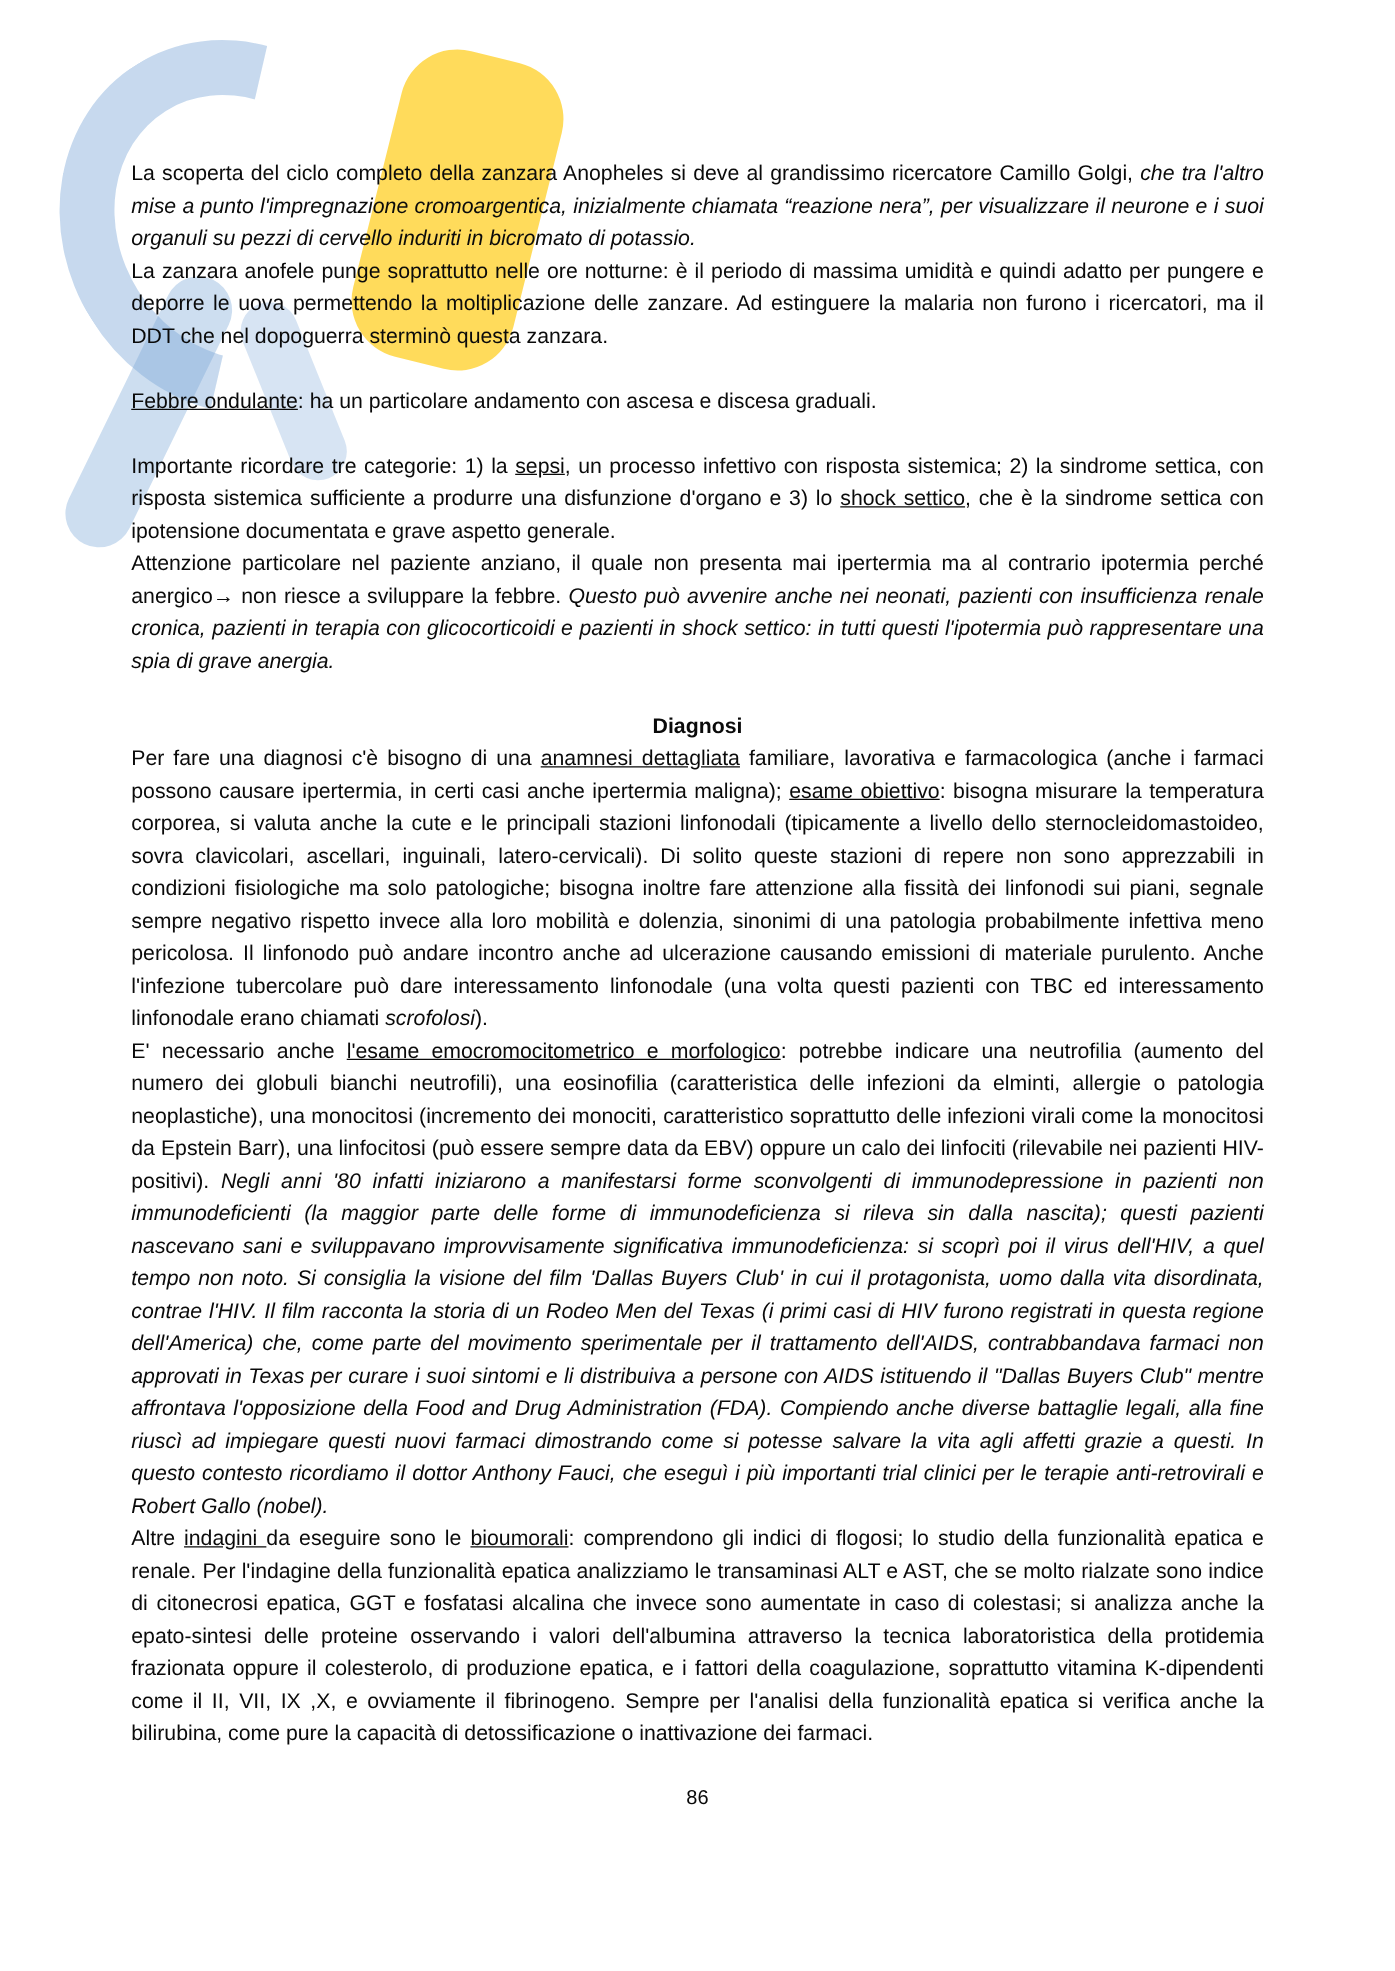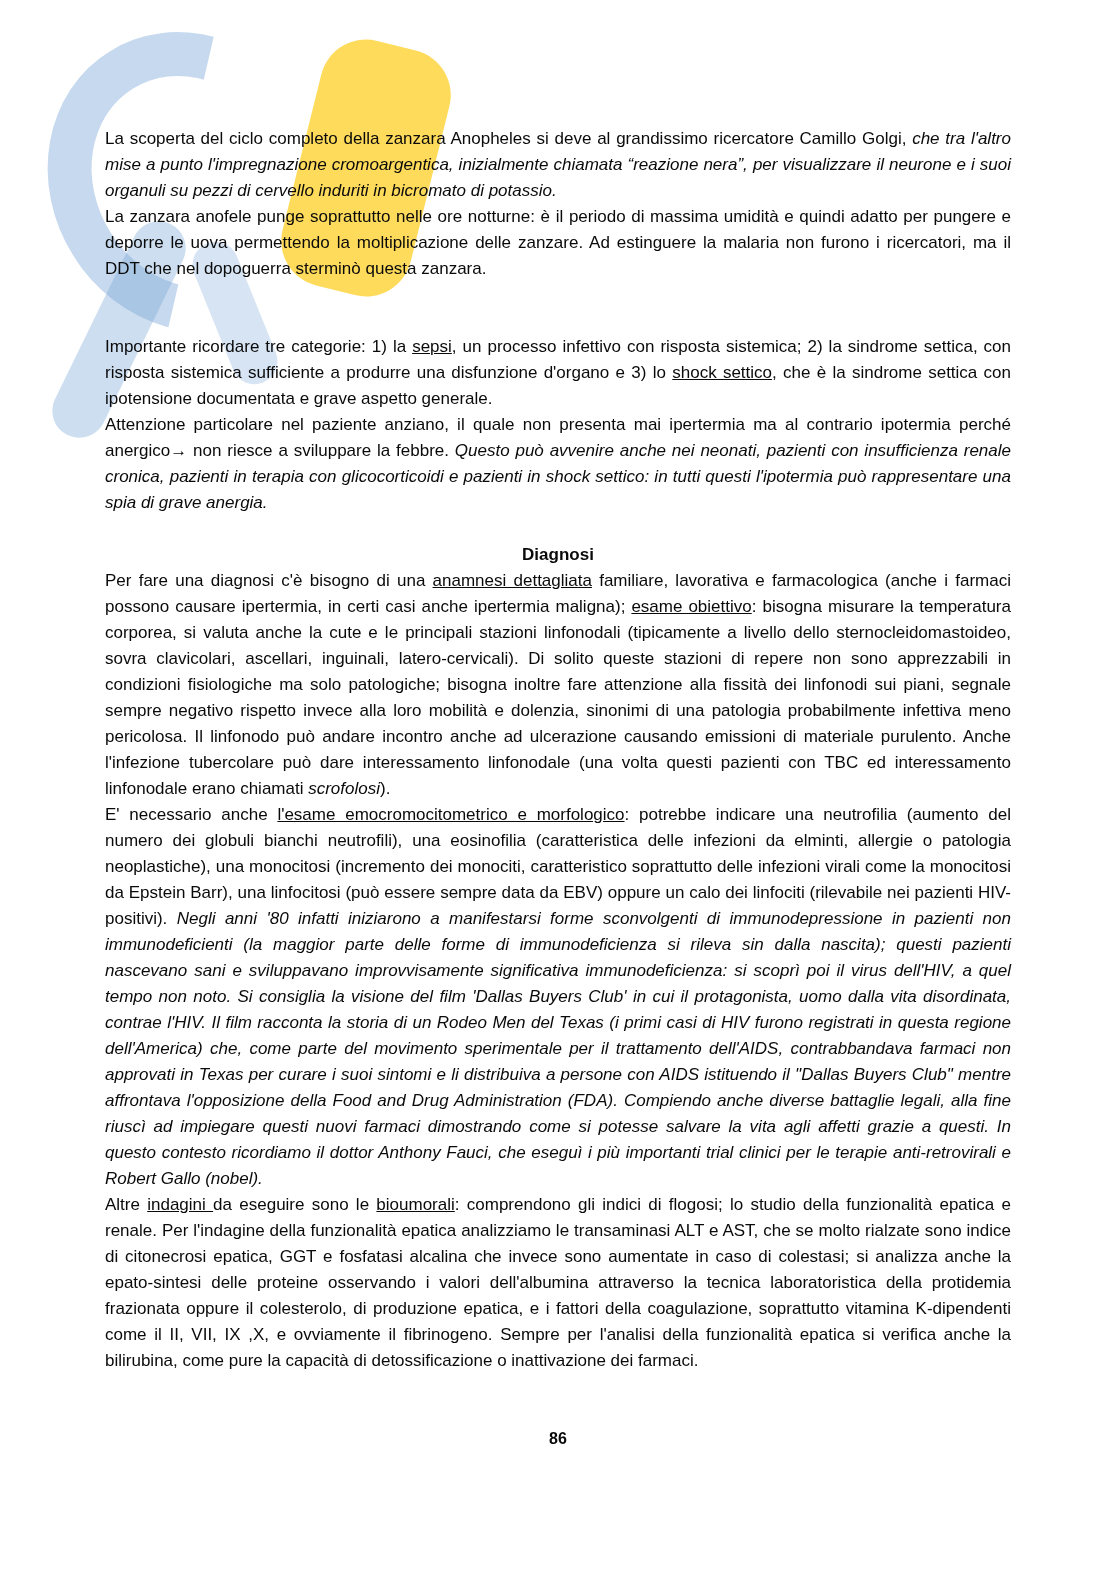--- a/index.html
+++ b/index.html
@@ -72,37 +72,37 @@
   .seg-b { font-weight: bold; }
 
   .footer {
     position: absolute;
     left: 0;
     top: 1430px;
     width: 1116px;
     text-align: center;
     font-size: 16px;
     z-index: 2;
-    font-weight: bold;
   }
 </style>
 </head>
 <body>
 
 <div class="watermark" aria-hidden="true">
   <div class="wm-blue-arc"></div>
   <div class="wm-yellow"></div>
   <div class="wm-blue-stroke-1"></div>
   <div class="wm-blue-stroke-2"></div>
 </div>
 
 <div class="doc">
     <p class="para"><span>La scoperta del ciclo completo della zanzara Anopheles si deve al grandissimo ricercatore Camillo Golgi, </span><span class="seg-i">che tra l'altro mise a punto l'impregnazione cromoargentica, inizialmente chiamata “reazione nera”, per visualizzare il neurone e i suoi organuli su pezzi di cervello induriti in bicromato di potassio.</span></p>
     <p class="para"><span>La zanzara anofele punge soprattutto nelle ore notturne: è il periodo di massima umidità e quindi adatto per pungere e deporre le uova permettendo la moltiplicazione delle zanzare. Ad estinguere la malaria non furono i ricercatori, ma il DDT che nel dopoguerra sterminò questa zanzara.</span></p>
     <div class="gap"></div>
+    <p class="para"><span class="seg-u">Febbre ondulante</span><span>: ha un particolare andamento con ascesa e discesa graduali.</span></p>
     <div class="gap"></div>
     <p class="para"><span>Importante ricordare tre categorie: 1) la </span><span class="seg-u">sepsi</span><span>, un processo infettivo con risposta sistemica; 2) la sindrome settica, con risposta sistemica sufficiente a produrre una disfunzione d'organo e 3) lo </span><span class="seg-u">shock settico</span><span>, che è la sindrome settica con ipotensione documentata e grave aspetto generale.</span></p>
     <p class="para"><span>Attenzione particolare nel paziente anziano, il quale non presenta mai ipertermia ma al contrario ipotermia perché anergico→ non riesce a sviluppare la febbre. </span><span class="seg-i">Questo può avvenire anche nei neonati, pazienti con insufficienza renale cronica, pazienti in terapia con glicocorticoidi e pazienti in shock settico: in tutti questi l'ipotermia può rappresentare una spia di grave anergia.</span></p>
     <div class="gap"></div>
     <p class="para heading"><span class="seg-b">Diagnosi</span></p>
     <p class="para"><span>Per fare una diagnosi c'è bisogno di una </span><span class="seg-u">anamnesi dettagliata</span><span> familiare, lavorativa e farmacologica (anche i farmaci possono causare ipertermia, in certi casi anche ipertermia maligna); </span><span class="seg-u">esame obiettivo</span><span>: bisogna misurare la temperatura corporea, si valuta anche la cute e le principali stazioni linfonodali (tipicamente a livello dello sternocleidomastoideo, sovra clavicolari, ascellari, inguinali, latero-cervicali). Di solito queste stazioni di repere non sono apprezzabili in condizioni fisiologiche ma solo patologiche; bisogna inoltre fare attenzione alla fissità dei linfonodi sui piani, segnale sempre negativo rispetto invece alla loro mobilità e dolenzia, sinonimi di una patologia probabilmente infettiva meno pericolosa. Il linfonodo può andare incontro anche ad ulcerazione causando emissioni di materiale purulento. Anche l'infezione tubercolare può dare interessamento linfonodale (una volta questi pazienti con TBC ed interessamento linfonodale erano chiamati </span><span class="seg-i">scrofolosi</span><span>).</span></p>
     <p class="para"><span>E' necessario anche </span><span class="seg-u">l'esame emocromocitometrico e morfologico</span><span>: potrebbe indicare una neutrofilia (aumento del numero dei globuli bianchi neutrofili), una eosinofilia (caratteristica delle infezioni da elminti, allergie o patologia neoplastiche), una monocitosi (incremento dei monociti, caratteristico soprattutto delle infezioni virali come la monocitosi da Epstein Barr), una linfocitosi (può essere sempre data da EBV) oppure un calo dei linfociti (rilevabile nei pazienti HIV-positivi). </span><span class="seg-i">Negli anni '80 infatti iniziarono a manifestarsi forme sconvolgenti di immunodepressione in pazienti non immunodeficienti (la maggior parte delle forme di immunodeficienza si rileva sin dalla nascita); questi pazienti nascevano sani e sviluppavano improvvisamente significativa immunodeficienza: si scoprì poi il virus dell'HIV, a quel tempo non noto. Si consiglia la visione del film 'Dallas Buyers Club' in cui il protagonista, uomo dalla vita disordinata, contrae l'HIV. Il film racconta la storia di un Rodeo Men del Texas (i primi casi di HIV furono registrati in questa regione dell'America) che, come parte del movimento sperimentale per il trattamento dell'AIDS, contrabbandava farmaci non approvati in Texas per curare i suoi sintomi e li distribuiva a persone con AIDS istituendo il "Dallas Buyers Club" mentre affrontava l'opposizione della Food and Drug Administration (FDA). Compiendo anche diverse battaglie legali, alla fine riuscì ad impiegare questi nuovi farmaci dimostrando come si potesse salvare la vita agli affetti grazie a questi. In questo contesto ricordiamo il dottor Anthony Fauci, che eseguì i più importanti trial clinici per le terapie anti-retrovirali e Robert Gallo (nobel).</span></p>
     <p class="para"><span>Altre </span><span class="seg-u">indagini </span><span>da eseguire sono le </span><span class="seg-u">bioumorali</span><span>: comprendono gli indici di flogosi; lo studio della funzionalità epatica e renale. Per l'indagine della funzionalità epatica analizziamo le transaminasi ALT e AST, che se molto rialzate sono indice di citonecrosi epatica, GGT e fosfatasi alcalina che invece sono aumentate in caso di colestasi; si analizza anche la epato-sintesi delle proteine osservando i valori dell'albumina attraverso la tecnica laboratoristica della protidemia frazionata oppure il colesterolo, di produzione epatica, e i fattori della coagulazione, soprattutto vitamina K-dipendenti come il II, VII, IX ,X, e ovviamente il fibrinogeno. Sempre per l'analisi della funzionalità epatica si verifica anche la bilirubina, come pure la capacità di detossificazione o inattivazione dei farmaci.</span></p>
   </div>
 

